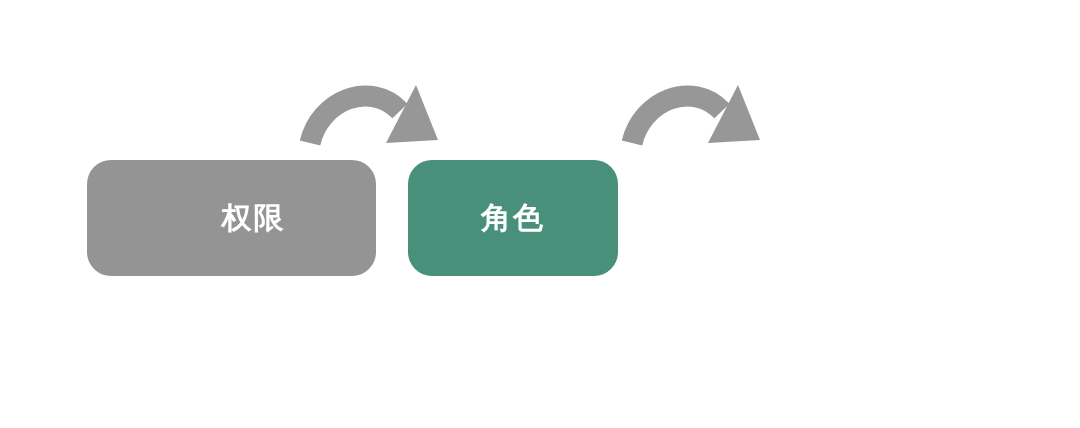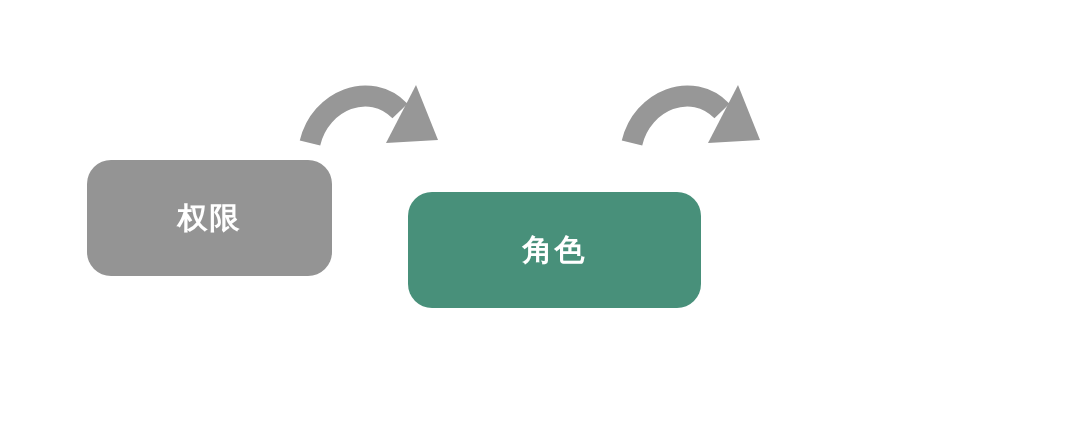--- a/index.html
+++ b/index.html
@@ -26,21 +26,21 @@
   }
   .node .node-label {
     color: #ffffff;
     font-size: 30px;
     font-weight: bold;
     letter-spacing: 2px;
     line-height: 1;
     user-select: none;
   }
   .node-1 { left: 87px;  width: 245px; }
-  .node-2 { left: 408px; width: 293px; margin-top: 32px; }
+  .node-2 { left: 408px; width: 210px; }
   .node-3 { left: 728px; width: 243px; }
   .arrow {
     position: absolute;
     top: 84px;
     width: 142px;
     height: 66px;
   }
   .arrow-1 { left: 299px; }
   .arrow-2 { left: 621px; }
 </style>
@@ -52,21 +52,21 @@
   <svg class="arrow arrow-1" viewBox="0 0 142 66" aria-hidden="true" style="color: rgb(151, 151, 151);">
     <path d="M 11,59 C 21,16 71,-4 101,27" fill="none" stroke="currentColor" stroke-width="21"></path>
     <polygon points="87,59 117,1 139,56" fill="currentColor"></polygon>
   </svg>
 
   <svg class="arrow arrow-2" viewBox="0 0 142 66" aria-hidden="true" style="color: rgb(151, 151, 151);">
     <path d="M 11,59 C 21,16 71,-4 101,27" fill="none" stroke="currentColor" stroke-width="21"></path>
     <polygon points="87,59 117,1 139,56" fill="currentColor"></polygon>
   </svg>
 
-  <div class="node node-1" style="background: rgb(148, 148, 148);">
+  <div class="node node-1" style="background: rgb(148, 148, 148); padding-left: 44px;">
     <span class="node-label">权限</span>
   </div>
 
   <div class="node node-2" style="background: rgb(72, 144, 122);">
     <span class="node-label">角色</span>
   </div>
 
 
 </div>
 

